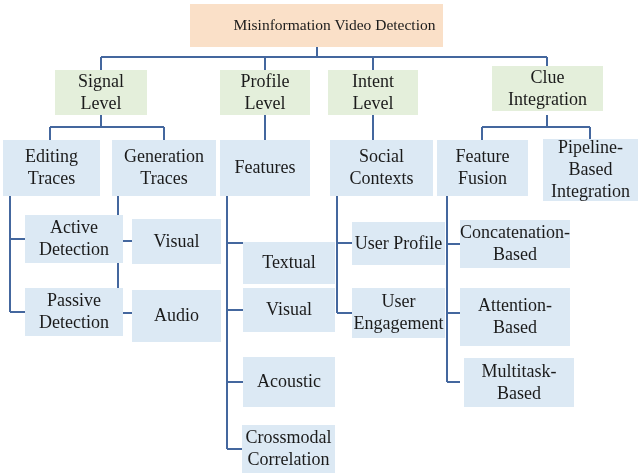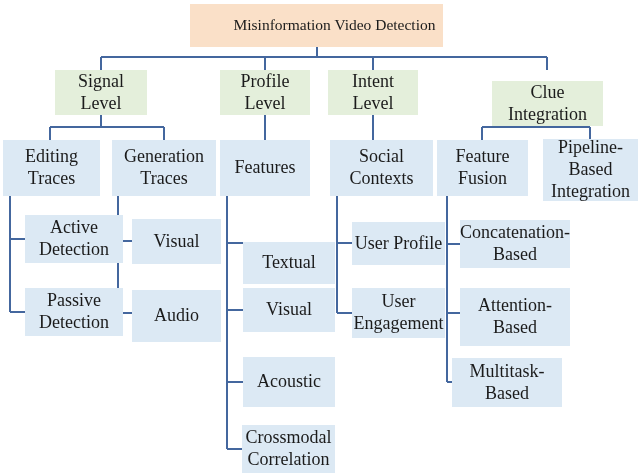--- a/index.html
+++ b/index.html
@@ -79,21 +79,21 @@
       <polyline points="447,382 460,382" fill="none" stroke="#44679E" stroke-width="2"></polyline>
     </svg>
   <div id="nodes">
       <div class="node root" style="left: 190px; top: 4px; width: 253px; height: 43px;">Misinformation Video Detection</div>
       <div class="node level" style="left: 55px; top: 70px; width: 92px; height: 45px;">Signal
 Level</div>
       <div class="node level" style="left: 220px; top: 70px; width: 90px; height: 45px;">Profile
 Level</div>
       <div class="node level" style="left: 328px; top: 70px; width: 90px; height: 45px;">Intent
 Level</div>
-      <div class="node level" style="left: 492px; top: 81px; width: 111px; height: 45px;">Clue
+      <div class="node level" style="left: 492px; top: 66px; width: 111px; height: 45px;">Clue
 Integration</div>
       <div class="node leaf" style="left: 3px; top: 140px; width: 97px; height: 56px;">Editing
 Traces</div>
       <div class="node leaf" style="left: 112px; top: 140px; width: 104px; height: 56px;">Generation
 Traces</div>
       <div class="node leaf" style="left: 220px; top: 140px; width: 90px; height: 56px;">Features</div>
       <div class="node leaf" style="left: 330px; top: 140px; width: 103px; height: 56px;">Social
 Contexts</div>
       <div class="node leaf" style="left: 437px; top: 140px; width: 91px; height: 56px;">Feature
 Fusion</div>
@@ -111,16 +111,16 @@
       <div class="node leaf" style="left: 243px; top: 357px; width: 92px; height: 50px;">Acoustic</div>
       <div class="node leaf" style="left: 242px; top: 425px; width: 93px; height: 48px;">Crossmodal
 Correlation</div>
       <div class="node leaf" style="left: 352px; top: 222px; width: 93px; height: 43px;">User Profile</div>
       <div class="node leaf" style="left: 352px; top: 288px; width: 93px; height: 50px;">User
 Engagement</div>
       <div class="node leaf" style="left: 460px; top: 220px; width: 110px; height: 48px;">Concatenation-
 Based</div>
       <div class="node leaf" style="left: 460px; top: 288px; width: 110px; height: 58px;">Attention-
 Based</div>
-      <div class="node leaf" style="left: 452px; top: 358px; width: 110px; height: 49px;">Multitask-
+      <div class="node leaf" style="left: 464px; top: 358px; width: 110px; height: 49px;">Multitask-
 Based</div>
     </div>
 </div>
 
 </body></html>

